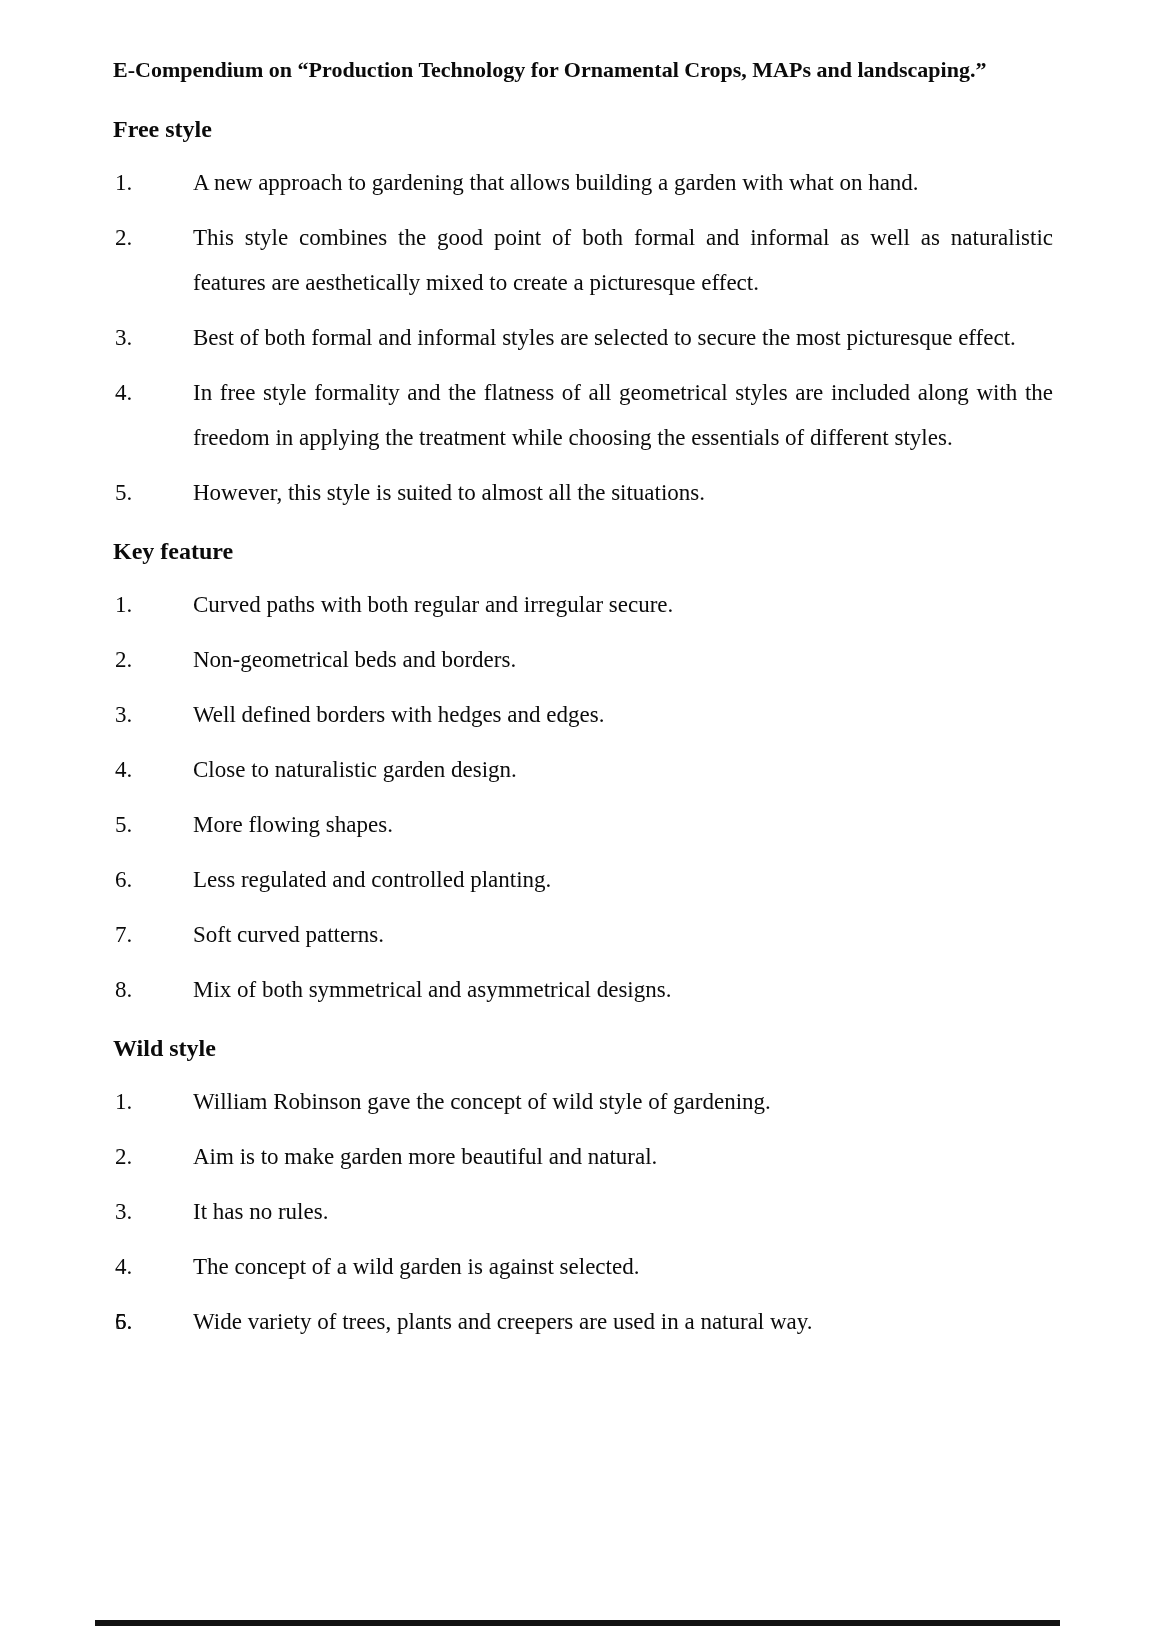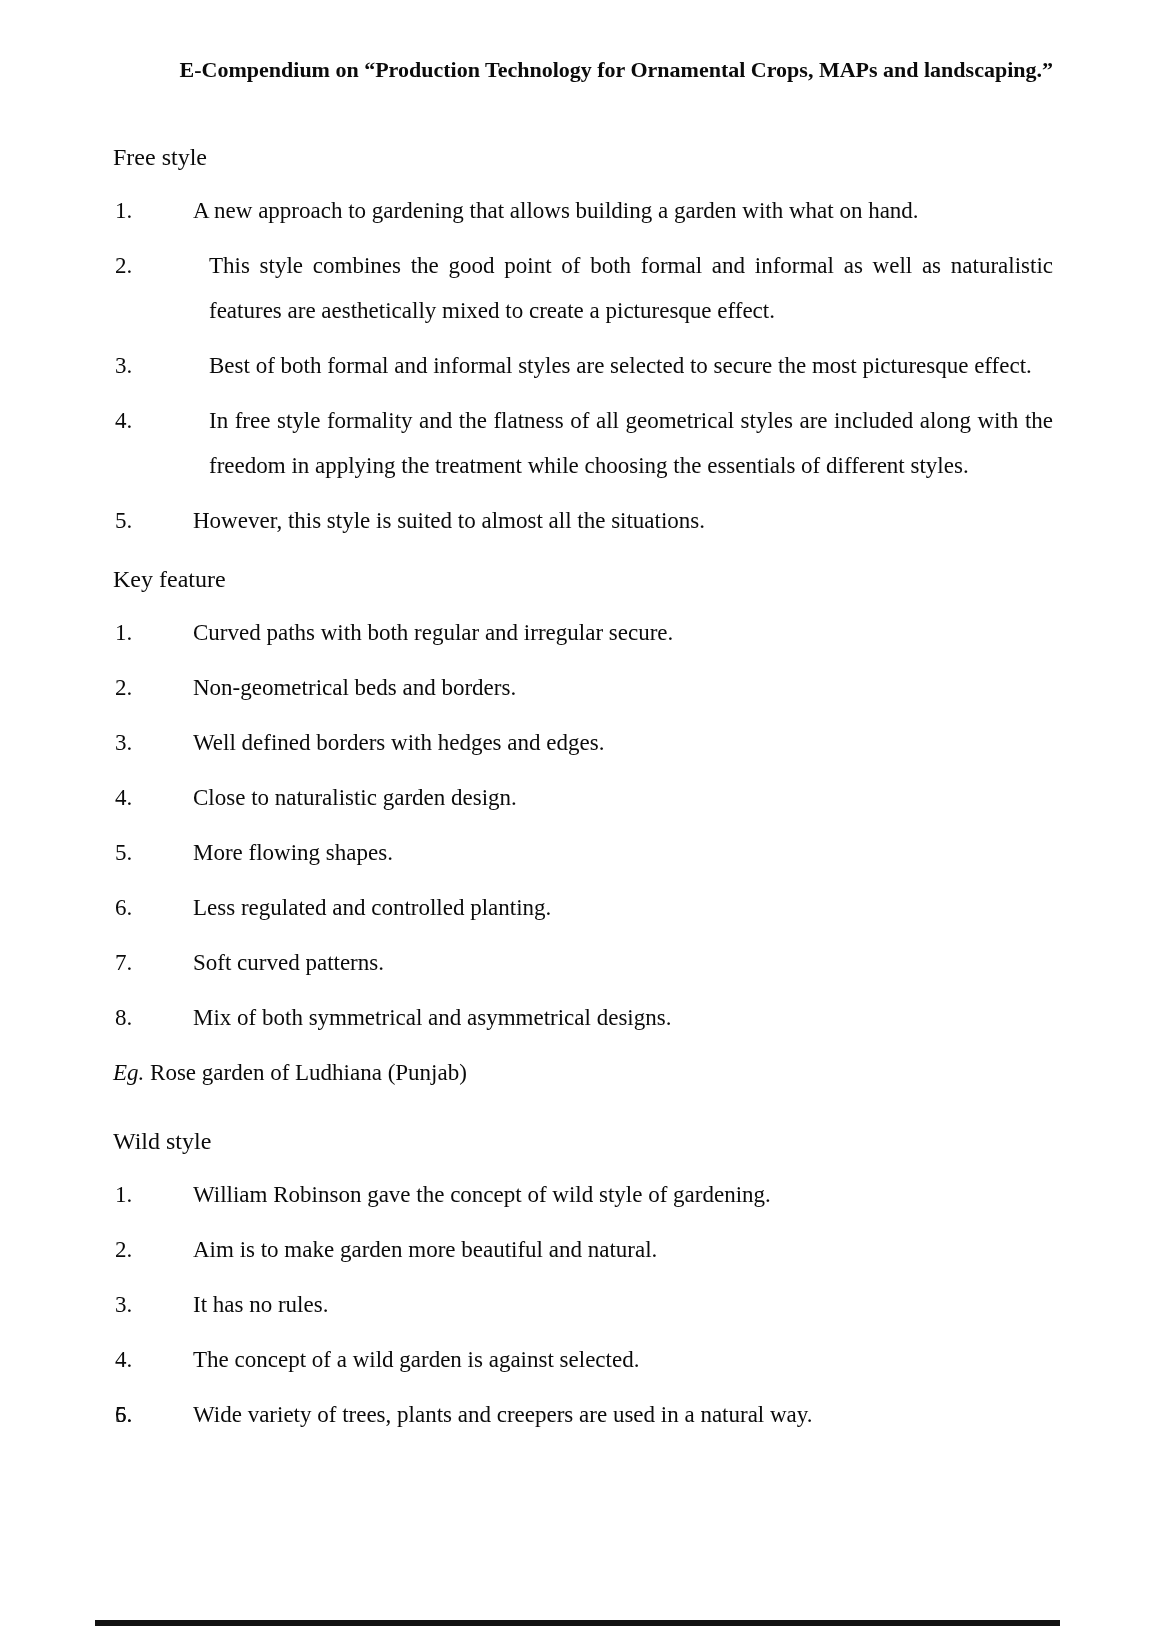--- a/index.html
+++ b/index.html
@@ -12,48 +12,47 @@
     height: 1628px;
     position: relative;
     overflow: hidden;
     font-family: "Liberation Serif", "DejaVu Serif", serif;
     color: #0b0b0b;
   }
   .page {
     padding: 55px 99px 0 113px;
   }
   .doc-header {
-    text-align: right;
+    text-align: left;
     font-weight: 700;
     font-size: 22px;
     line-height: 30px;
-    margin: 0 0 50px 0;
+    margin: 0 0 22px 0;
   }
   h2.section-heading {
     font-size: 24px;
-    font-weight: 400;
+    font-weight: 700;
     line-height: 45px;
     margin: 14px 0 8px 0;
   }
   .item {
     position: relative;
     padding-left: 80px;
     font-size: 23px;
     line-height: 45px;
     margin: 0 0 10px 0;
   }
   .item .num {
     position: absolute;
     left: 2px;
     top: 0;
   }
   .item.multi .txt-wrap {
     text-align: justify;
     display: block;
-    margin-left: 16px;
   }
   .eg-line {
     font-size: 23px;
     line-height: 45px;
     margin: 0 0 24px 0;
   }
   .eg-line .eg-label {
     font-style: italic;
   }
   .scan-bar {
@@ -123,24 +122,20 @@
   </div>
   <div class="item">
     <span class="num">7.</span>
     <span class="txt-wrap">Soft curved patterns.</span>
   </div>
   <div class="item">
     <span class="num">8.</span>
     <span class="txt-wrap">Mix of both symmetrical and asymmetrical designs.</span>
   </div>
 
-  <p class="eg-line">
-    <span class="eg-label">Eg.</span> 
-    <span class="eg-text">Rose garden of Ludhiana (Punjab)</span>
-  </p>
 
   <h2 class="section-heading">Wild style</h2>
 
   <div class="item">
     <span class="num">1.</span>
     <span class="txt-wrap">William Robinson gave the concept of wild style of gardening.</span>
   </div>
   <div class="item">
     <span class="num">2.</span>
     <span class="txt-wrap">Aim is to make garden more beautiful and natural.</span>

